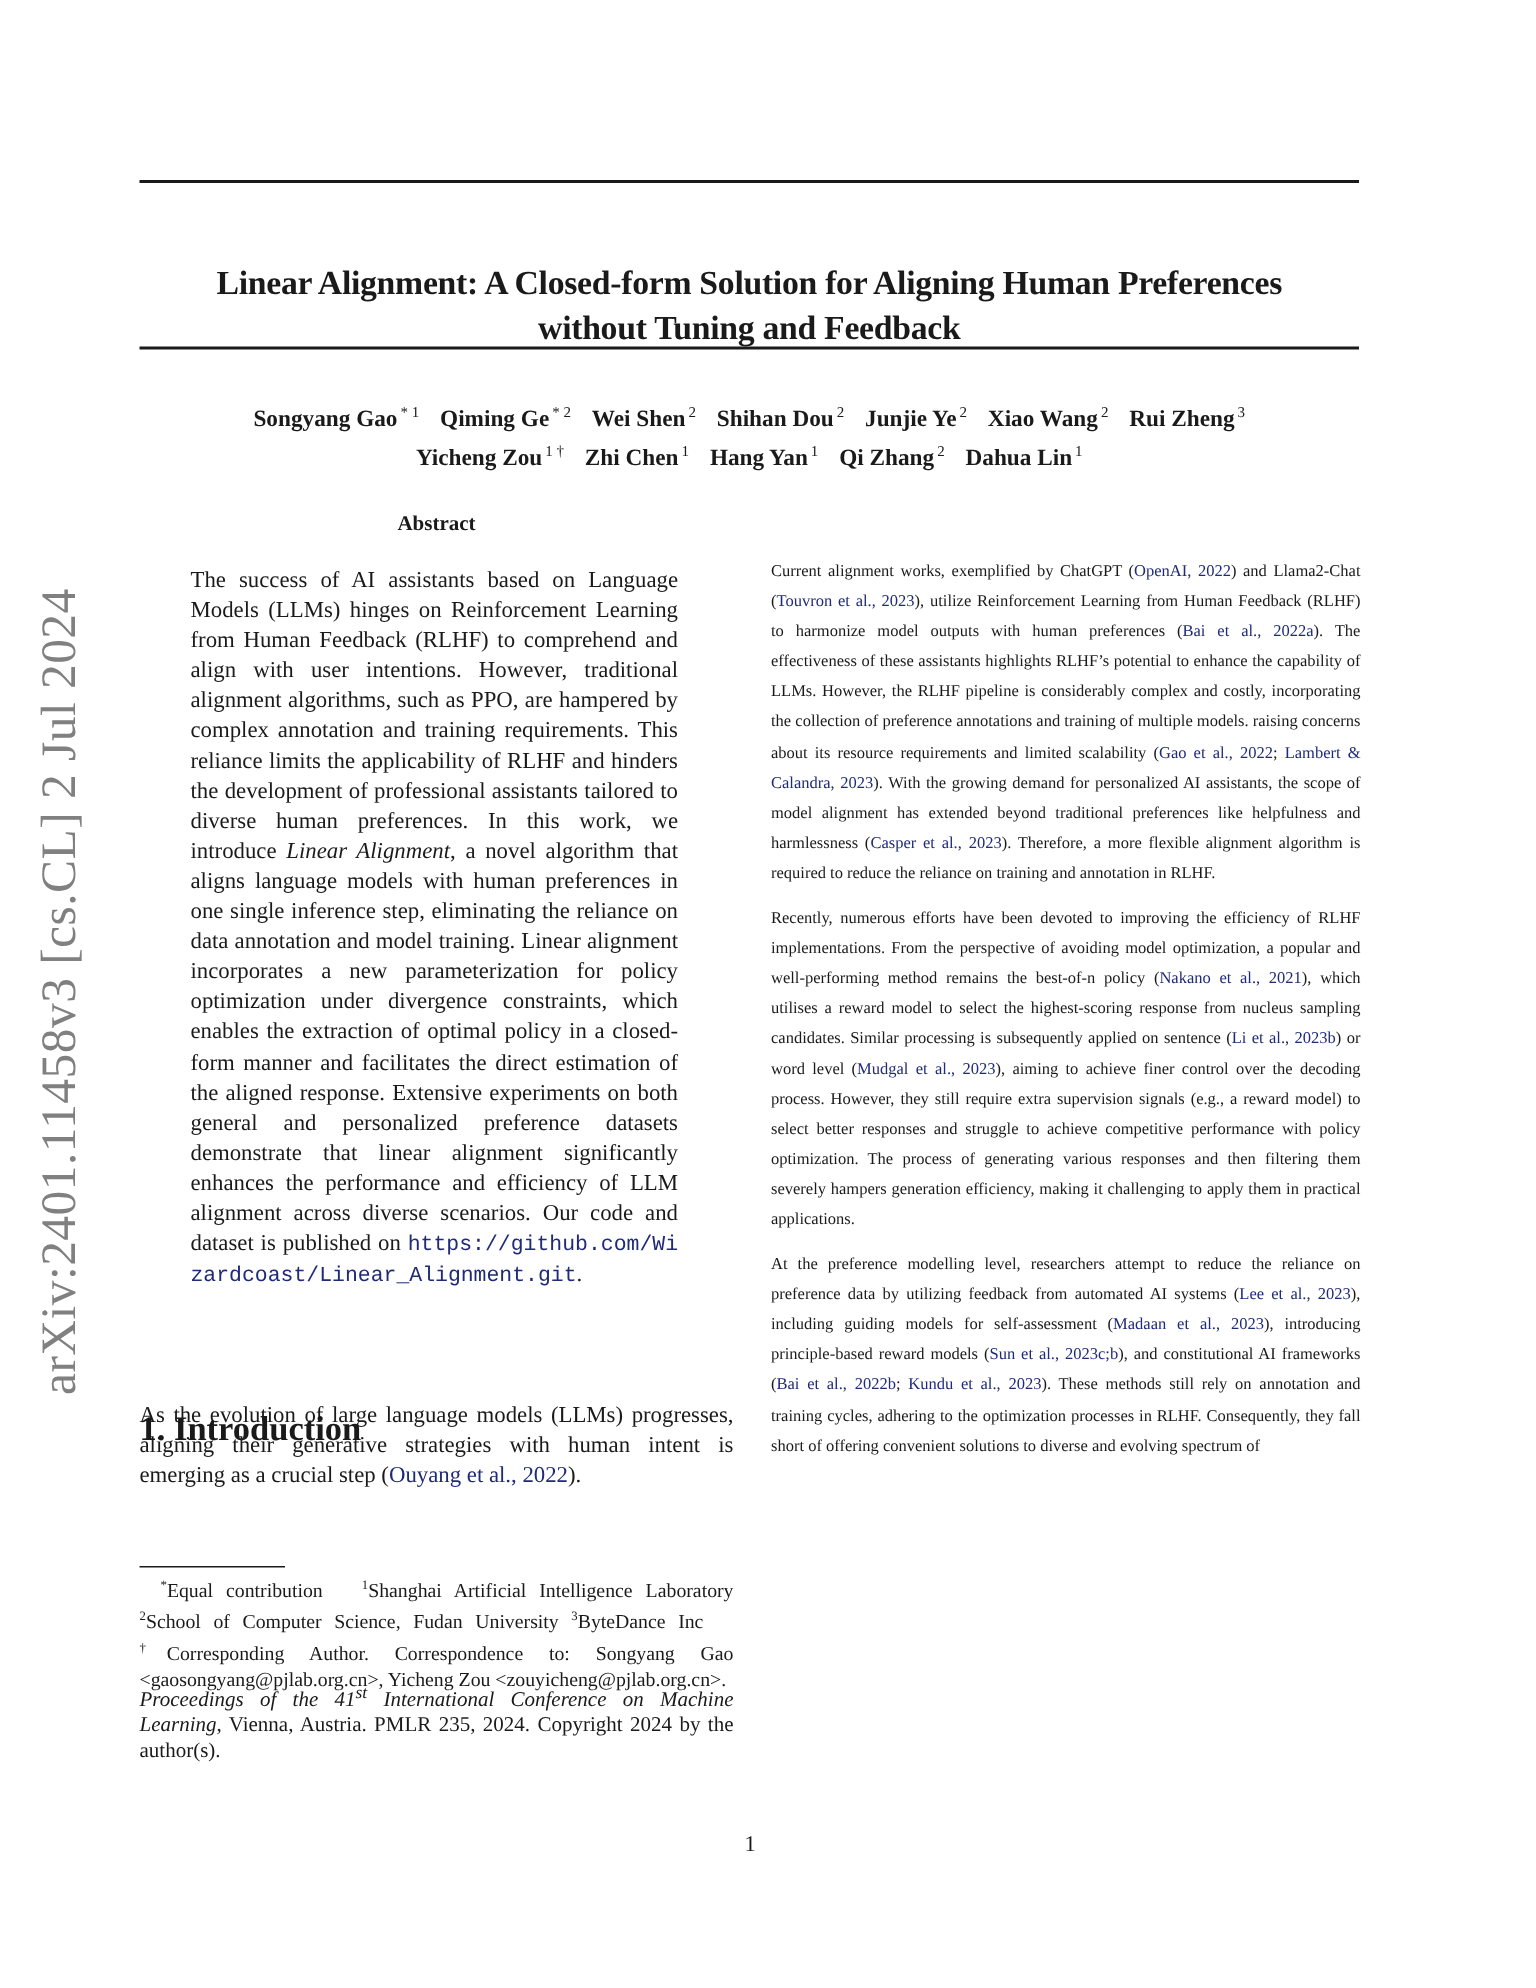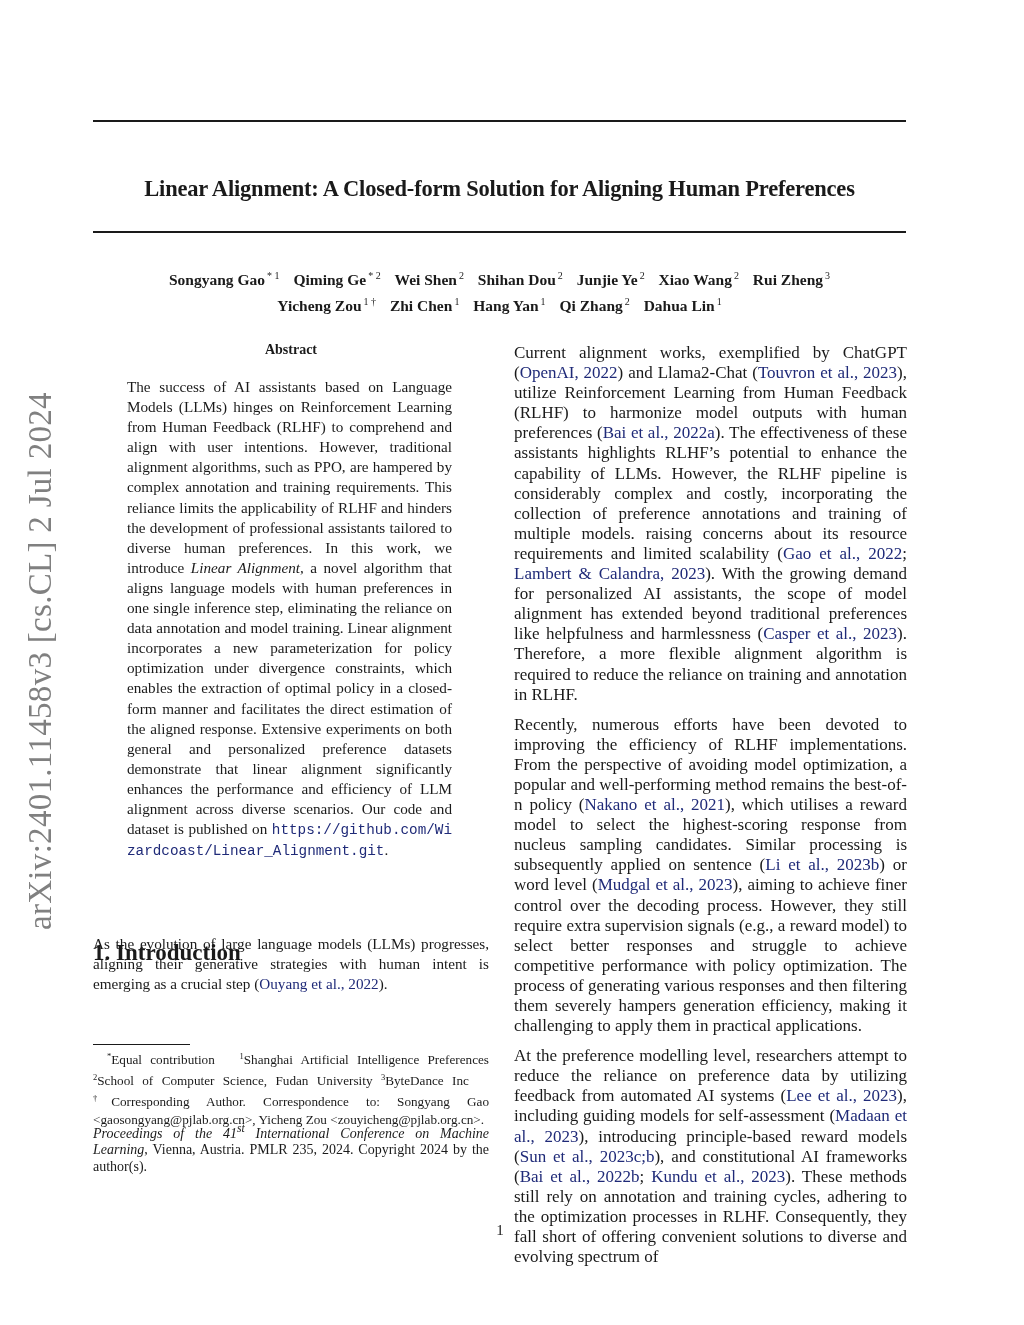--- a/index.html
+++ b/index.html
@@ -20,21 +20,21 @@
       position: absolute; left: 93px; width: 813px; top: 265px;
       text-align: center; font-weight: bold; font-size: 15.5px; line-height: 22px;
     }
     .authors .a { margin: 0 5px; white-space: nowrap; text-align: right; }
     .authors sup { font-weight: normal; font-size: 10px; margin-left: 2px; }
     .arxiv {
       position: absolute; left: 22px; top: 930px;
       transform-origin: 0 0; transform: rotate(-90deg);
       font-size: 33px; color: #808080; white-space: nowrap; letter-spacing: 0.3px;
     }
-    .col { position: absolute; font-size: 17px; line-height: 20.1px; text-align: justify; hyphens: none; }
+    .col { position: absolute; font-size: 11px; line-height: 20.1px; text-align: justify; hyphens: none; margin-top: 28px; }
     .col.right { left: 514px; width: 393px; top: 343px; }
     .abstract-head {
       position: absolute; left: 93px; width: 396px; top: 342px;
       text-align: center; font-weight: bold; font-size: 14px;
     }
     .abstract-body { position: absolute; left: 127px; width: 325px; top: 377px; font-size: 15.2px; line-height: 20.1px; text-align: justify; }
     .mono { font-family: "Liberation Mono", "DejaVu Sans Mono", monospace; font-size: 14.3px; color: #1f2a78; }
     .cite { color: #1f2a78; }
     .intro-head { position: absolute; left: 93px; top: 940px; font-weight: bold; font-size: 23px; font-family: Liberation Serif, serif; }
     .intro-body { position: absolute; left: 93px; width: 396px; top: 934px; font-size: 15.2px; line-height: 20.1px; text-align: justify; }
@@ -47,20 +47,21 @@
     .right p { margin: 0 0 10px 0; }
     .page-number { position: absolute; left: 0; width: 1000px; top: 1222px; text-align: center; font-size: 15px; }
     em { font-style: italic; }
   </style>
 </head>
 <body>
 
 <div class="rule top"></div>
 <div class="title">
   <div>Linear Alignment: A Closed-form Solution for Aligning Human Preferences</div>
+  <div>without Tuning and Feedback</div>
 </div>
 <div class="rule bottom"></div>
 
 <div class="authors">
   <div>
     <span class="a"><span>Songyang Gao</span><sup>* 1</sup></span>
     <span class="a"><span>Qiming Ge</span><sup>* 2</sup></span>
     <span class="a"><span>Wei Shen</span><sup>2</sup></span>
     <span class="a"><span>Shihan Dou</span><sup>2</sup></span>
     <span class="a"><span>Junjie Ye</span><sup>2</sup></span>
@@ -85,21 +86,21 @@
 
 <div class="intro-head">1. Introduction</div>
 <div class="intro-body">
   <span>As the evolution of large language models (LLMs) progresses, aligning their generative strategies with human intent is emerging as a crucial step (</span><a class="cite">Ouyang et al., 2022</a><span>).</span>
 </div>
 
 <div class="fn-rule"></div>
 <div class="footnote">
   <p class="indent">
     <sup>*</sup><span>Equal contribution</span>&nbsp;&nbsp;
-    <sup>1</sup><span>Shanghai Artificial Intelligence Preferences</span>
+    <sup>1</sup><span>Shanghai Artificial Intelligence Laboratory</span>
     <sup>2</sup><span>School of Computer Science, Fudan University</span>
     <sup>3</sup><span>ByteDance Inc</span>&nbsp;&nbsp;&nbsp;
     <sup>†</sup><span>Corresponding Author. Correspondence to: Songyang Gao &lt;gaosongyang@pjlab.org.cn&gt;, Yicheng Zou &lt;zouyicheng@pjlab.org.cn&gt;.</span>
   </p>
 </div>
 
 <div class="proceedings">
   <em>Proceedings of the </em><em>41</em><sup><em>st</em></sup><em> International Conference on Machine Learning</em><span>, Vienna, Austria. PMLR 235, 2024. Copyright 2024 by the author(s).</span>
 </div>
 

